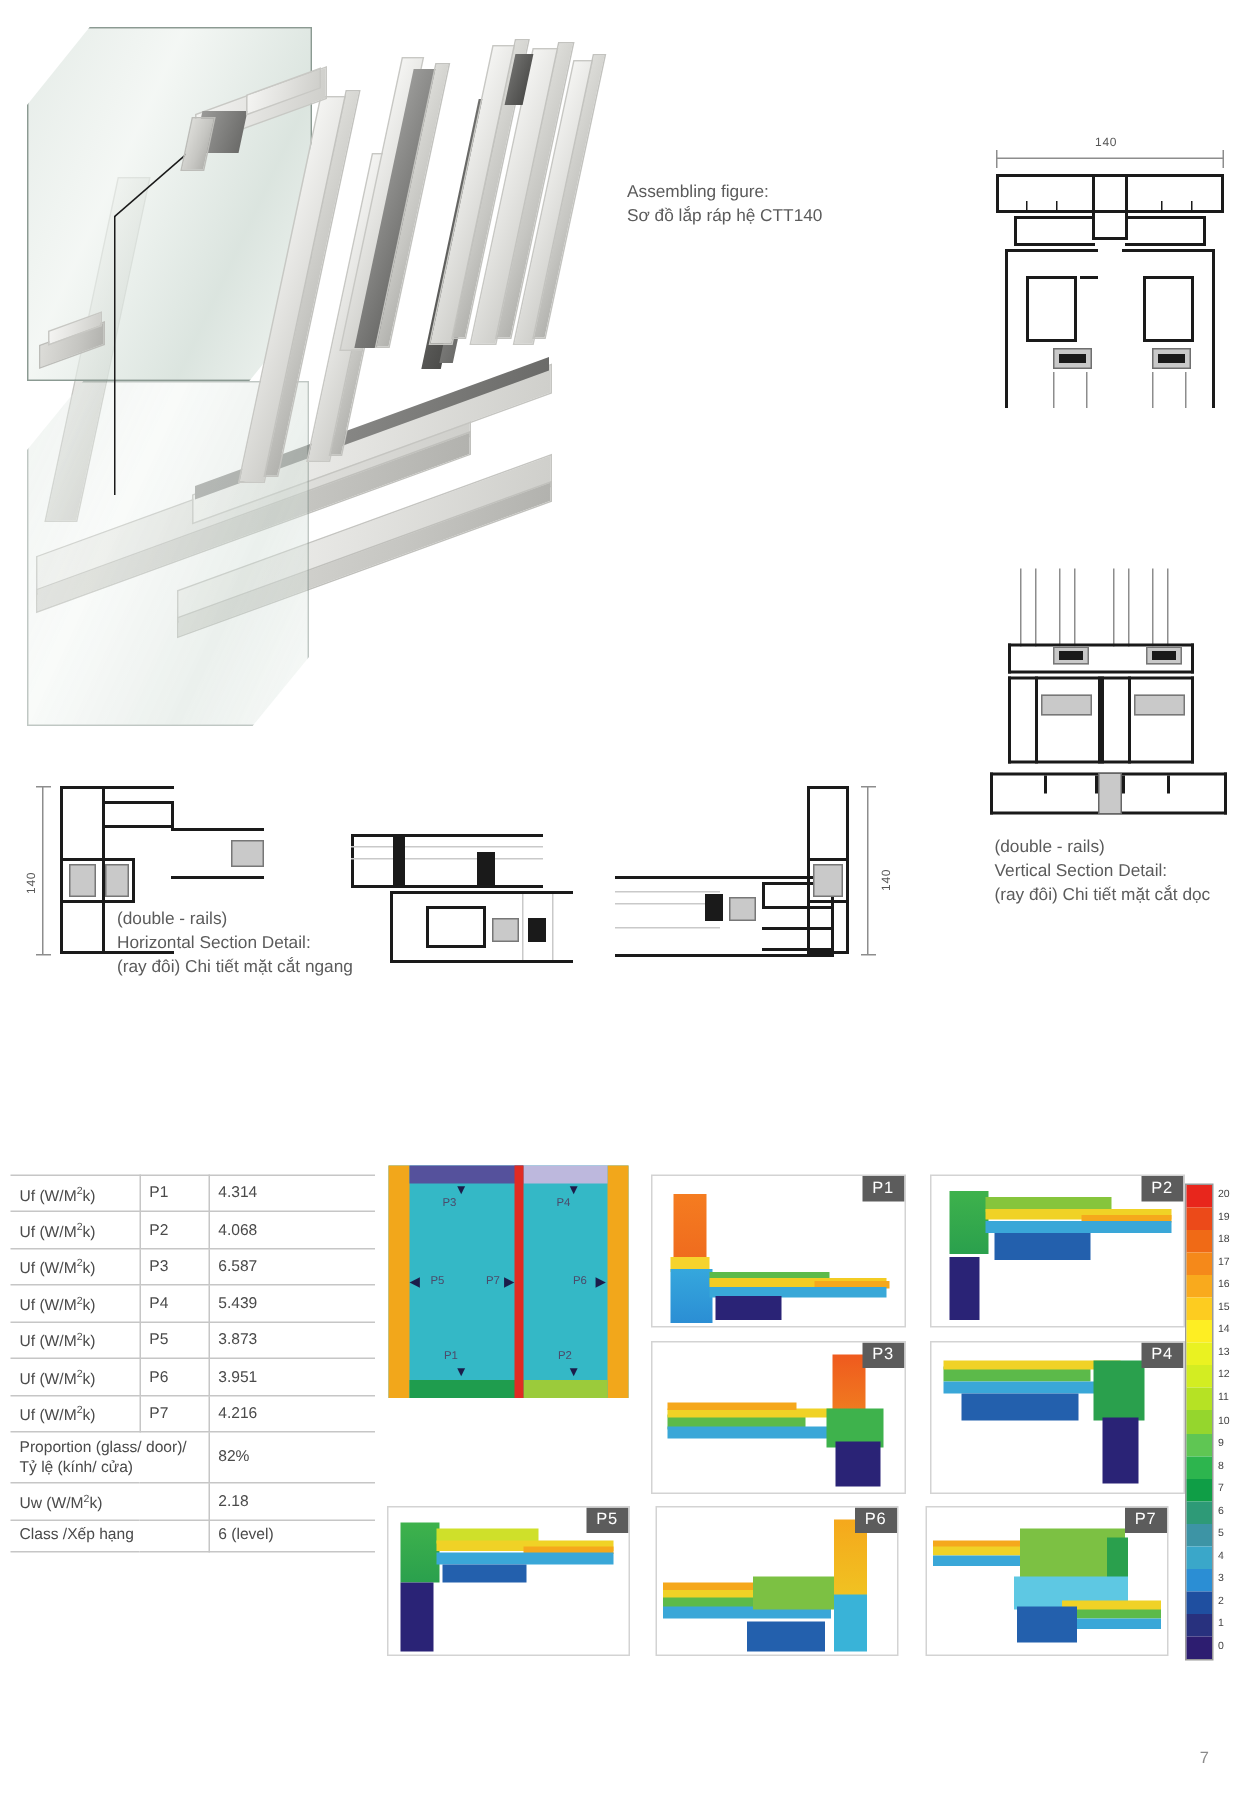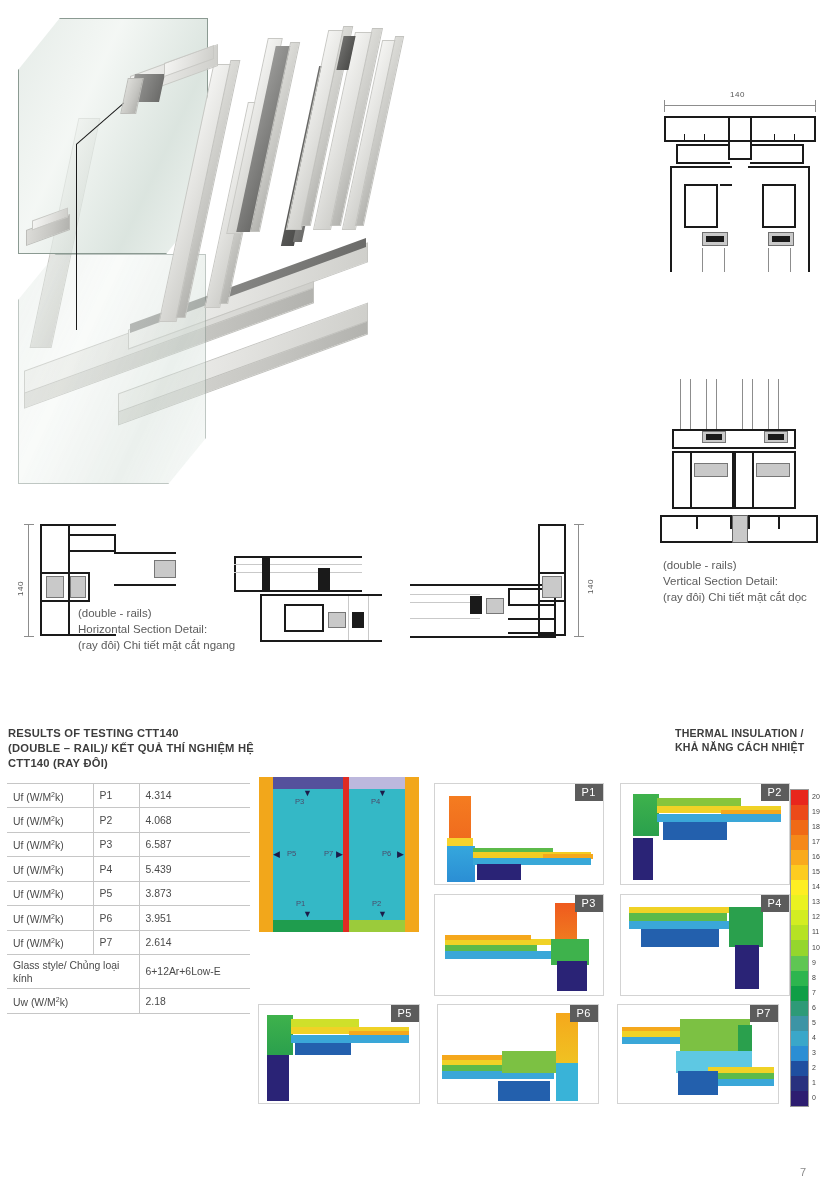--- a/index.html
+++ b/index.html
@@ -146,20 +146,24 @@
     <div class="prof face-md" style="left:304px; top:8px; width:10px; height:200px; transform:skewX(-12deg); border:1px solid #c3c3bf;"></div>
 
     <div class="prof face-lt" style="left:316px; top:14px; width:18px; height:198px; transform:skewX(-12deg); border:1px solid #c8c8c4;"></div>
     <div class="prof face-dkr" style="left:322px; top:18px; width:12px; height:34px; transform:skewX(-12deg);"></div>
     <div class="prof face-md" style="left:333px; top:10px; width:11px; height:198px; transform:skewX(-12deg); border:1px solid #c3c3bf;"></div>
 
     <div class="prof face-lt" style="left:344px; top:22px; width:14px; height:190px; transform:skewX(-12deg); border:1px solid #c8c8c4;"></div>
     <div class="prof face-md" style="left:357px; top:18px; width:9px; height:190px; transform:skewX(-12deg); border:1px solid #c3c3bf;"></div>
   </div>
 
+  <div class="caption" style="left:418px; top:120px; width:200px;">
+    <div>Assembling figure:</div>
+    <div>Sơ đồ lắp ráp hệ CTT140</div>
+  </div>
 
   <div class="tdraw" style="left:658px; top:92px; width:164px; height:180px;">
 
     <div class="dimtxt" style="left:72px; top:-2px;">140</div>
     <div class="lnl" style="left:6px; top:13px; width:152px; height:1px;"></div>
     <div class="lnl" style="left:6px; top:8px; width:1px; height:12px;"></div>
     <div class="lnl" style="left:157px; top:8px; width:1px; height:12px;"></div>
 
     <div class="ln" style="left:6px; top:24px; width:152px; height:2px;"></div>
     <div class="ln" style="left:6px; top:48px; width:152px; height:2px;"></div>
@@ -334,30 +338,21 @@
     <div class="lnl" style="left:40px; top:4px; width:10px; height:1px;"></div>
     <div class="lnl" style="left:40px; top:116px; width:10px; height:1px;"></div>
   </div>
 
   <div class="caption" style="left:78px; top:605px; width:230px;">
     <div>(double - rails)</div>
     <div>Horizontal Section Detail:</div>
     <div>(ray đôi) Chi tiết mặt cắt ngang</div>
   </div>
 
-  <div id="results-head">
-    <div>RESULTS OF TESTING CTT140</div>
-    <div>(DOUBLE – RAIL)/ KẾT QUẢ THÍ NGHIỆM HỆ</div>
-    <div>CTT140 (RAY ĐÔI)</div>
-  </div>
-
-  <div id="insul-head">
-    <div>THERMAL INSULATION /</div>
-    <div>KHẢ NĂNG CÁCH NHIỆT</div>
-  </div>
+
 
   <table id="spec-table">
     <tbody>
       <tr>
         <td class="c1">Uf (W/M<sup>2</sup>k)</td>
         <td class="c2">P1</td>
         <td class="c3">4.314</td>
       </tr>
       <tr>
         <td class="c1">Uf (W/M<sup>2</sup>k)</td>
@@ -380,30 +375,34 @@
         <td class="c3">3.873</td>
       </tr>
       <tr>
         <td class="c1">Uf (W/M<sup>2</sup>k)</td>
         <td class="c2">P6</td>
         <td class="c3">3.951</td>
       </tr>
       <tr>
         <td class="c1">Uf (W/M<sup>2</sup>k)</td>
         <td class="c2">P7</td>
-        <td class="c3">2.614</td>
-      </tr>
-
-      <tr>
-        <td class="wide" colspan="2">Glass style/ Chủng loại kính</td>
-        <td class="c3">6+12Ar+6Low-E</td>
+        <td class="c3">4.216</td>
+      </tr>
+
+      <tr>
+        <td class="wide" colspan="2">Proportion (glass/ door)/ Tỷ lệ (kính/ cửa)</td>
+        <td class="c3">82%</td>
       </tr>
       <tr>
         <td class="wide" colspan="2">Uw (W/M<sup>2</sup>k)</td>
         <td class="c3">2.18</td>
+      </tr>
+      <tr>
+        <td class="wide" colspan="2">Class /Xếp hạng</td>
+        <td class="c3">6 (level)</td>
       </tr>
     </tbody>
   </table>
 
   <div id="panel-schem">
 
     <div class="pz" style="left:0; top:0; width:160px; height:155px; background:#34b8c6;"></div>
 
     <div class="pz" style="left:0; top:0; width:14px; height:155px; background:#f2a71b;"></div>
 

